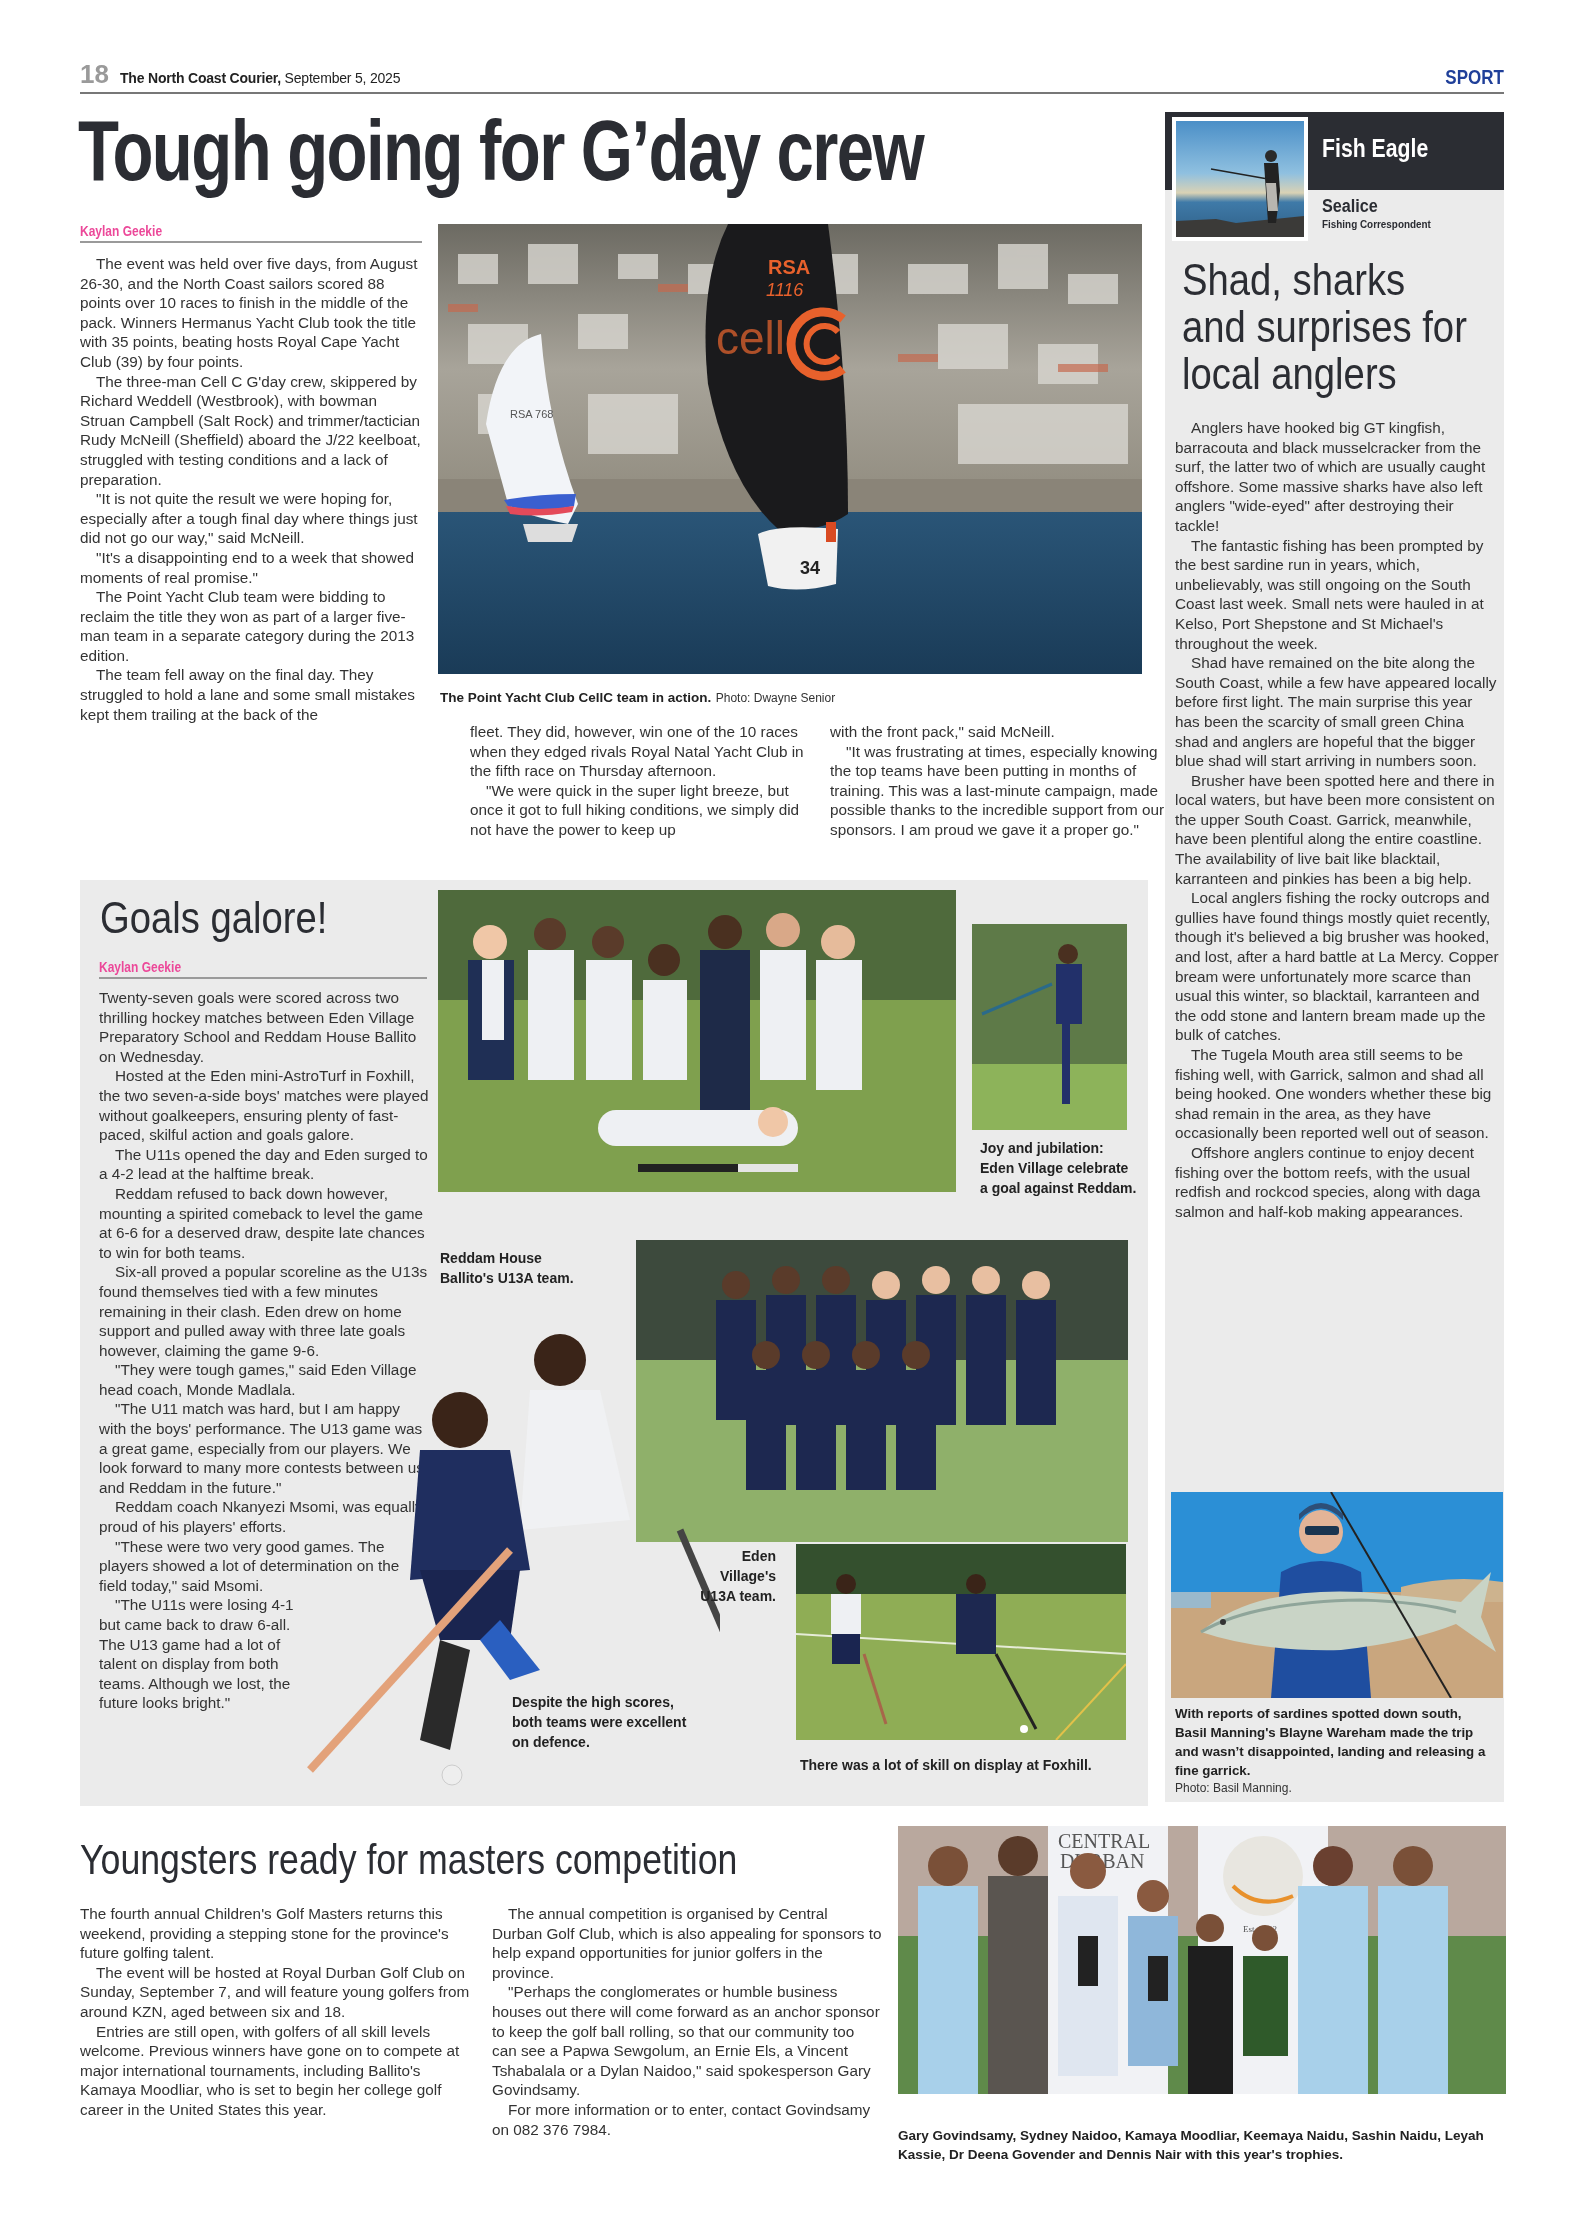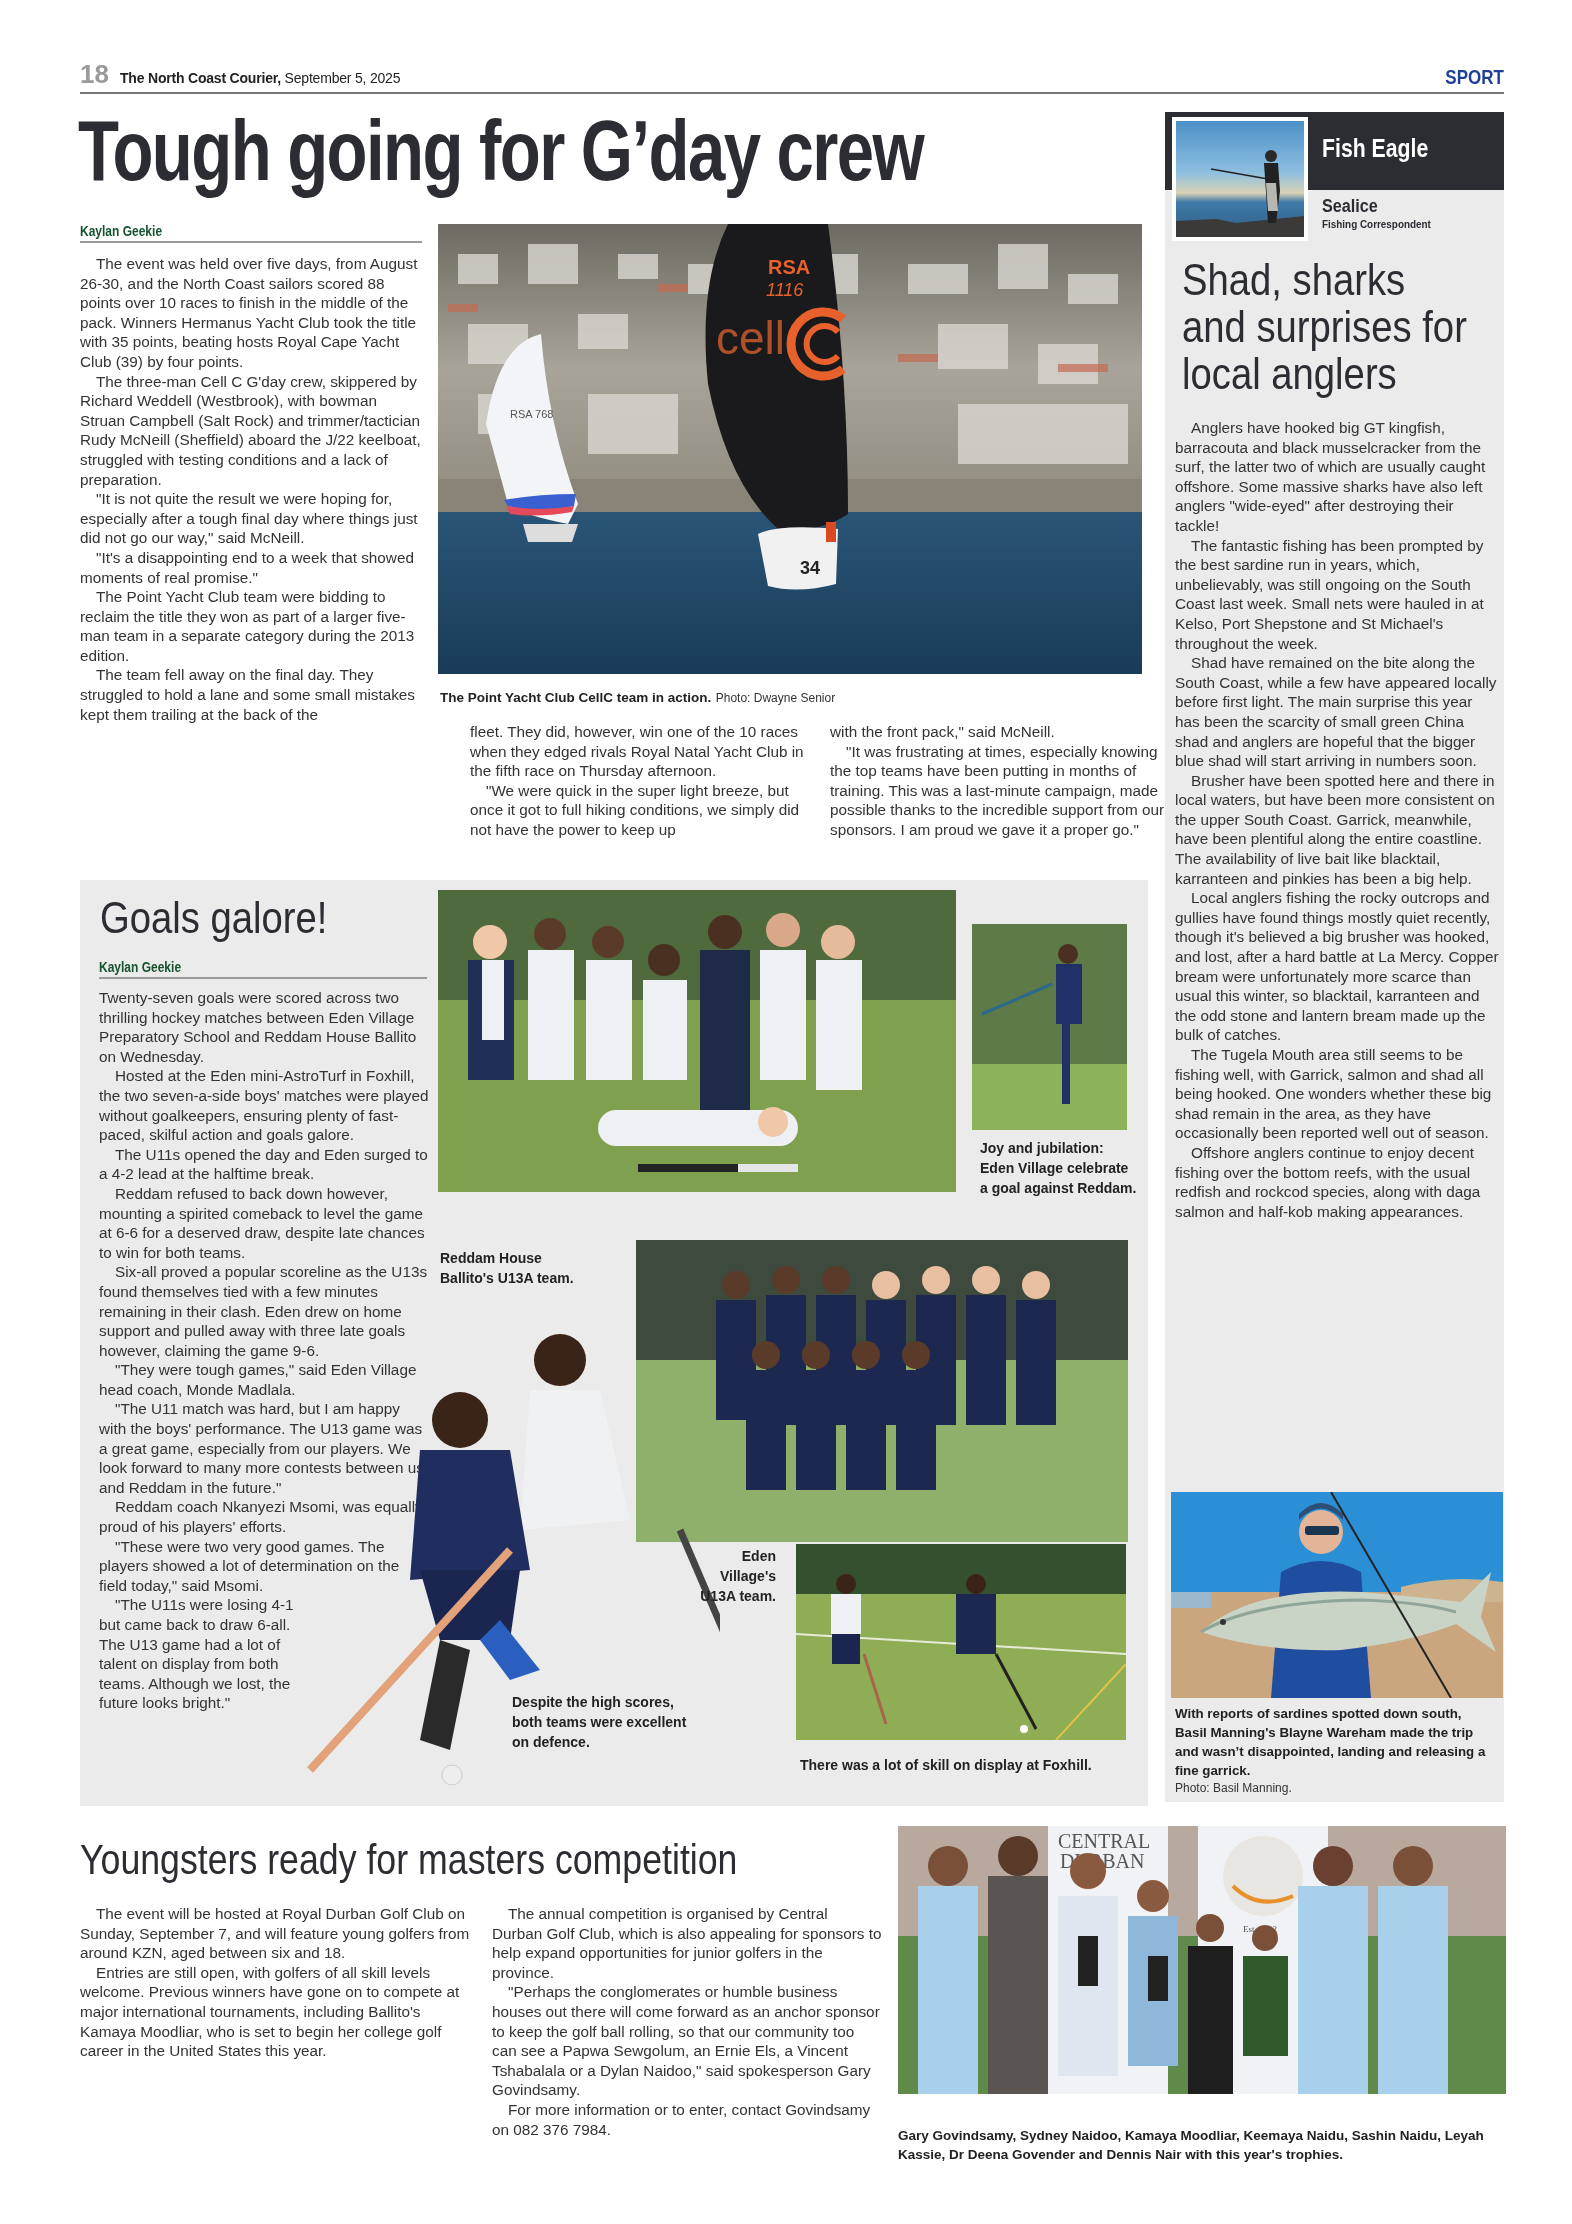--- a/index.html
+++ b/index.html
@@ -10,21 +10,21 @@
   
   #page-header { left: 80px; top: 60px; width: 1424px; height: 34px; border-bottom: 2px solid #777; }
   #page-num { position: absolute; left: 0; top: 0; font-size: 26px; font-weight: bold; color: #9a9a9a; line-height: 28px; }
   #pub-name { position: absolute; left: 40px; top: 10px; font-size: 14px; color: #222; line-height: 16px; letter-spacing: -0.2px; }
   #pub-name b { font-weight: bold; }
   #section-label { position: absolute; right: 0; top: 6px; font-size: 20px; font-weight: bold; color: #1f3f99; line-height: 22px; transform: scaleX(0.85); transform-origin: right; }
 
   
   #main-headline { left: 78px; top: 100px; font-size: 86px; font-weight: bold; color: #2b2d33; line-height: 100px; letter-spacing: -2px; transform: scaleX(0.78); transform-origin: left; white-space: nowrap; }
 
-  .byline { font-size: 15px; font-weight: bold; color: #14532d; border-bottom: 2px solid #9a9a9a; padding-bottom: 2px; transform-origin: left; }
+  .byline { font-size: 15px; font-weight: bold; color: #ec4899; border-bottom: 2px solid #9a9a9a; padding-bottom: 2px; transform-origin: left; }
   .byline span { display: inline-block; transform: scaleX(0.8); transform-origin: left; }
 
   .body-text { font-size: 15.3px; line-height: 19.6px; color: #333; }
   .body-text p { text-indent: 16px; }
   .body-text p.first { text-indent: 0; }
   .narrow-text { font-size: 15.3px; line-height: 19.6px; color: #333; transform-origin: left top; margin-left: 32px; }
   .narrow-text p { text-indent: 16px; }
   .narrow-text p.first { text-indent: 0; }
 
   
@@ -333,20 +333,21 @@
       <rect x="160" y="50" width="40" height="60" fill="#1d2850"></rect>
     <line x1="200" y1="110" x2="240" y2="185" stroke="#222" stroke-width="3"></line>
     <line x1="68" y1="110" x2="90" y2="180" stroke="#a7664a" stroke-width="3"></line>
     <circle cx="228" cy="185" r="4" fill="#fff"></circle>
   </svg>
 </div>
 <div class="abs caption-bold" style="left:800px; top:1756px; font-size:14px; white-space:nowrap;">There was a lot of skill on display at Foxhill.</div>
 
 <div class="abs" id="golf-headline">Youngsters ready for masters competition</div>
 <div class="abs body-text" id="golf-col1">
+  <p class="first">The fourth annual Children's Golf Masters returns this weekend, providing a stepping stone for the province's future golfing talent.</p>
   <p>The event will be hosted at Royal Durban Golf Club on Sunday, September 7, and will feature young golfers from around KZN, aged between six and 18.</p>
   <p>Entries are still open, with golfers of all skill levels welcome. Previous winners have gone on to compete at major international tournaments, including Ballito's Kamaya Moodliar, who is set to begin her college golf career in the United States this year.</p>
 </div>
 <div class="abs body-text" id="golf-col2">
   <p>The annual competition is organised by Central Durban Golf Club, which is also appealing for sponsors to help expand opportunities for junior golfers in the province.</p>
   <p>"Perhaps the conglomerates or humble business houses out there will come forward as an anchor sponsor to keep the golf ball rolling, so that our community too can see a Papwa Sewgolum, an Ernie Els, a Vincent Tshabalala or a Dylan Naidoo," said spokesperson Gary Govindsamy.</p>
   <p>For more information or to enter, contact Govindsamy on 082 376 7984.</p>
 </div>
 <div class="photo" id="golf-photo">
   <svg width="608" height="292" viewBox="0 0 608 292">

